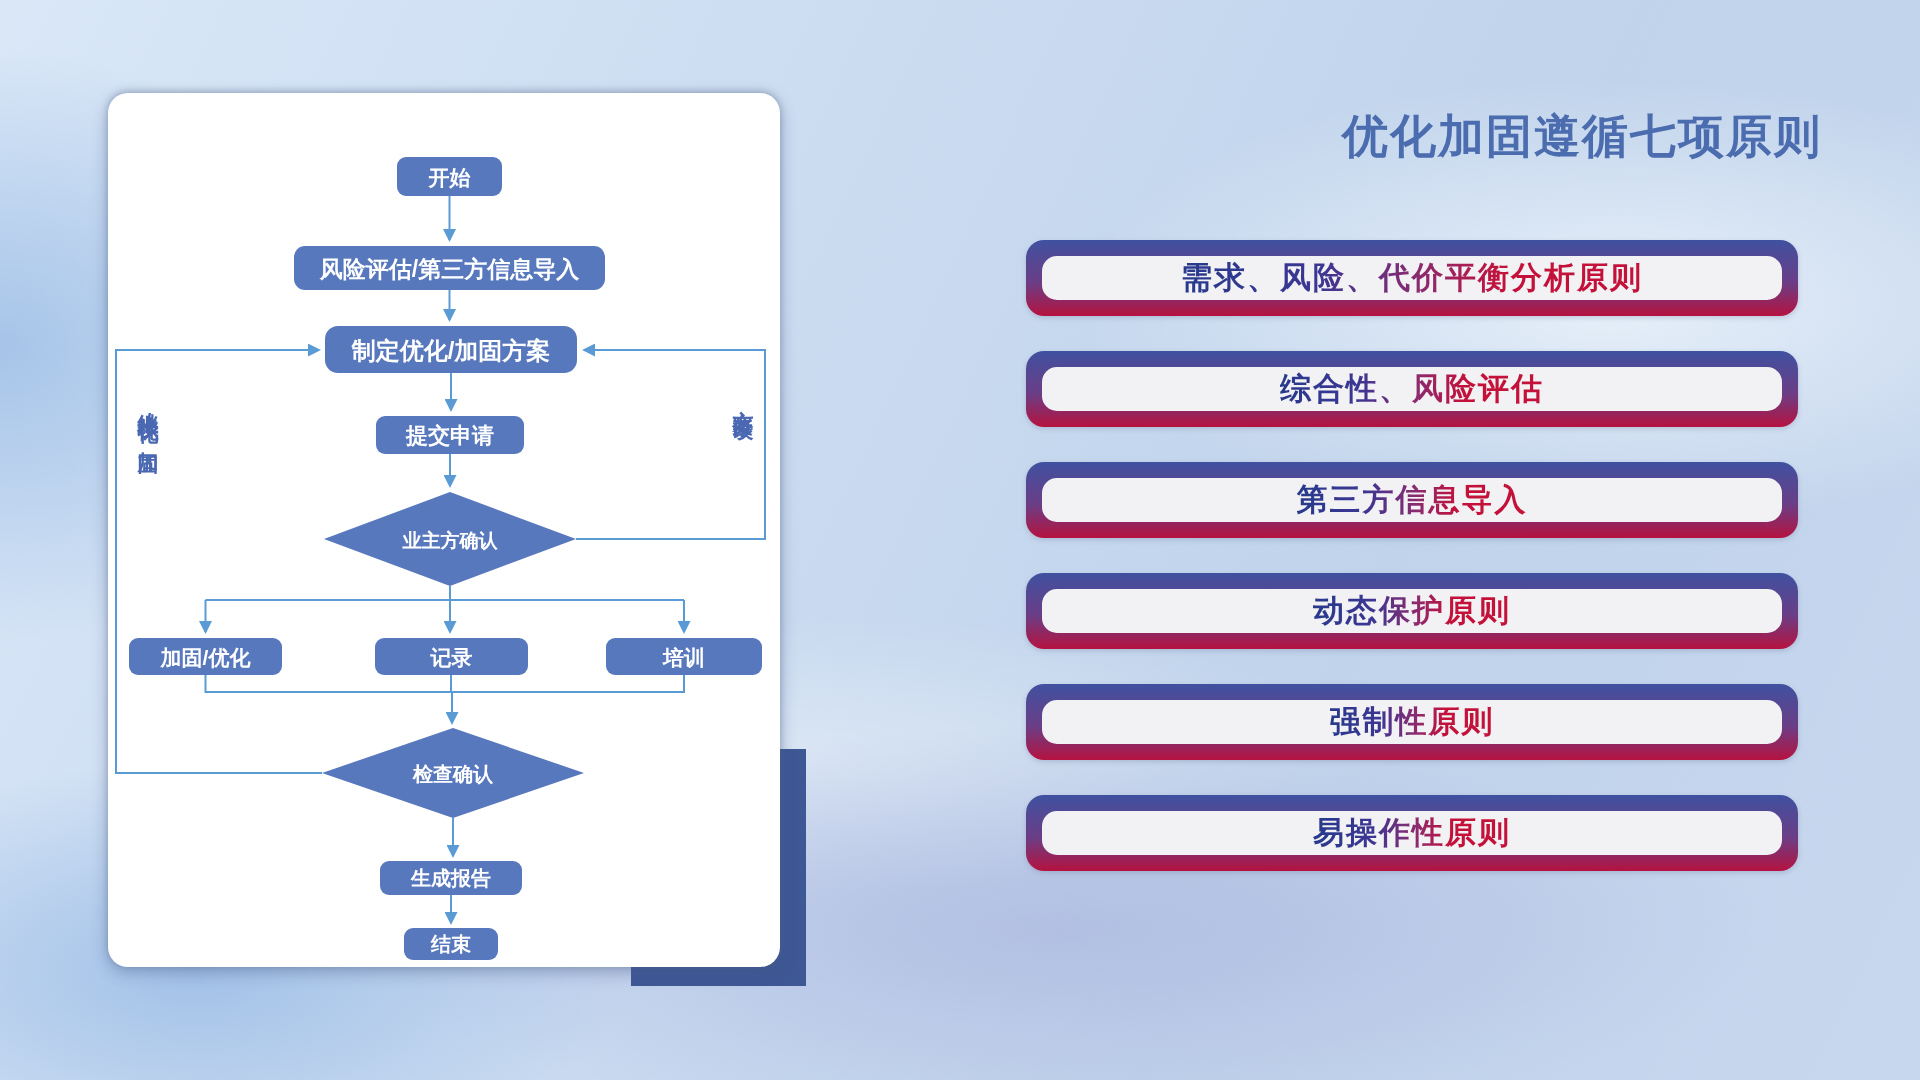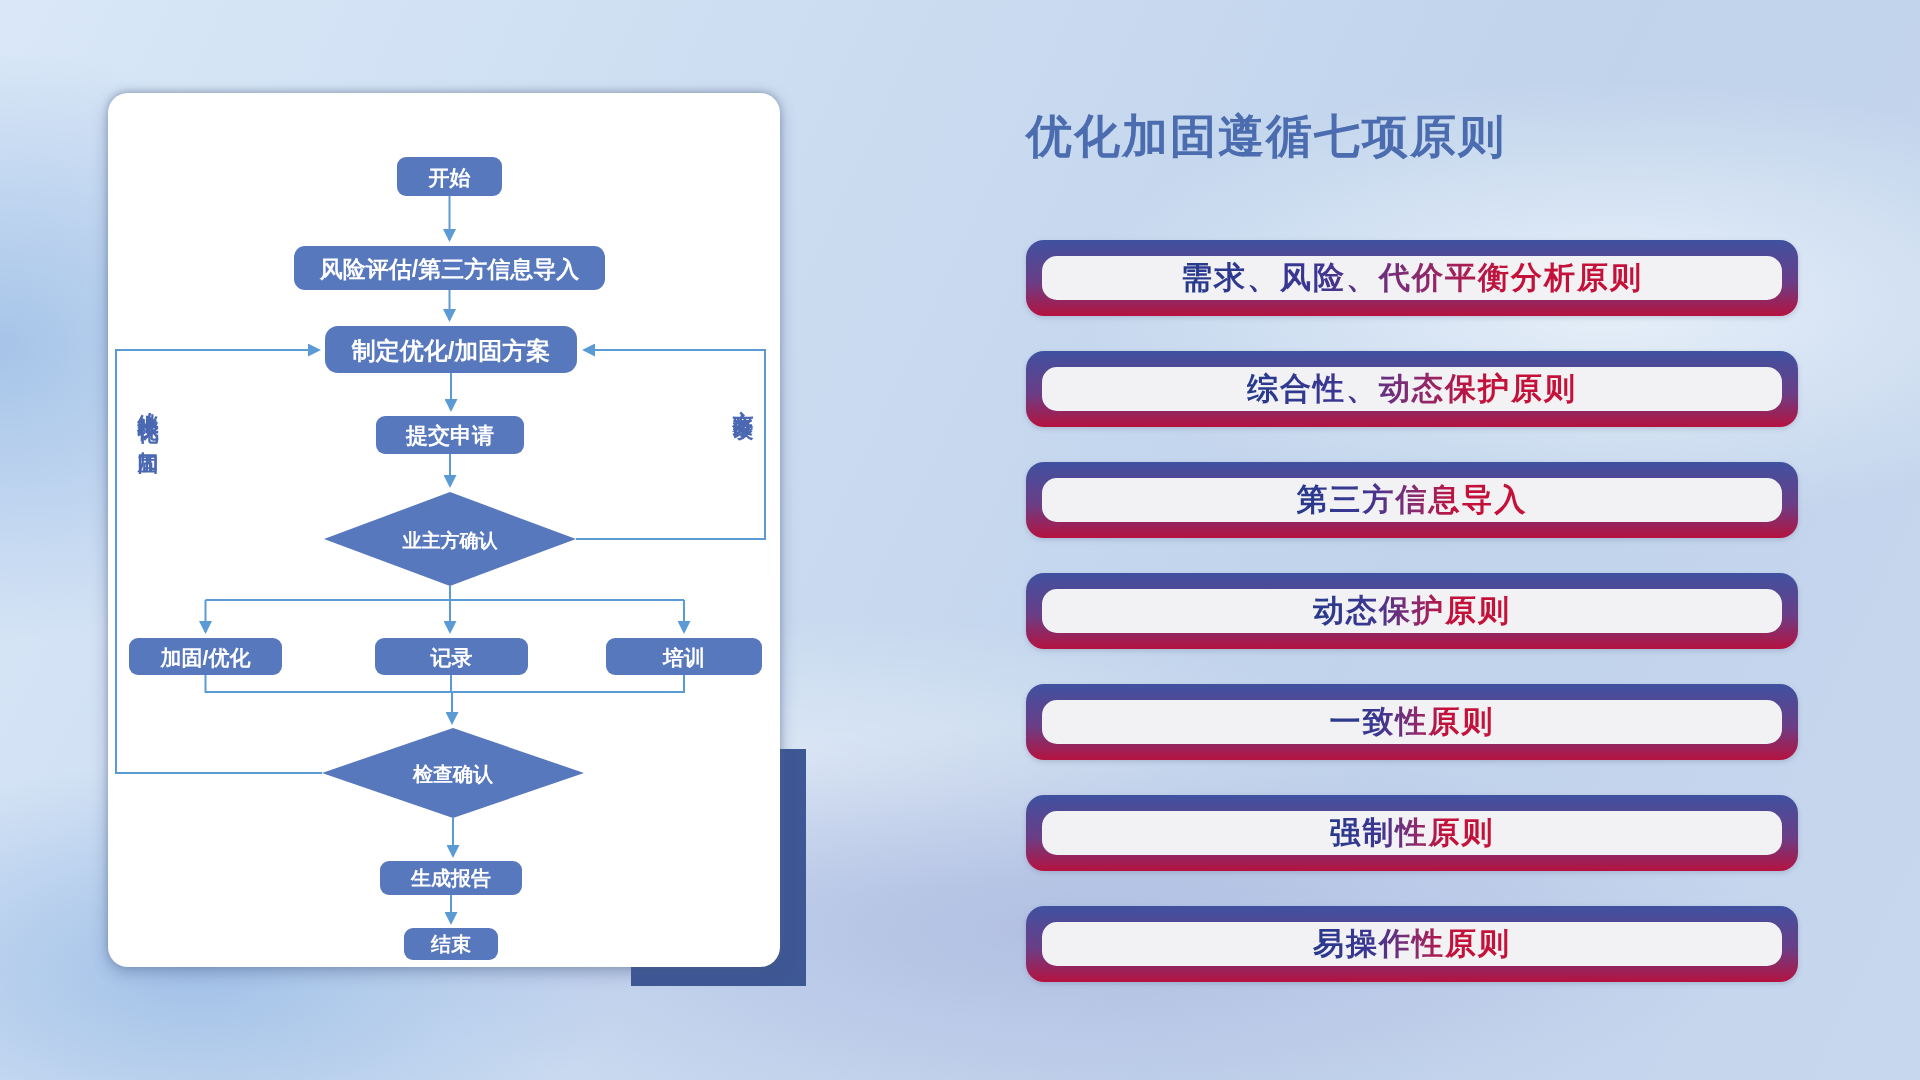--- a/index.html
+++ b/index.html
@@ -36,22 +36,22 @@
     position: absolute;
     writing-mode: vertical-rl; text-orientation: upright;
     color: #4a68b2; font-weight: bold; font-size: 21px; letter-spacing: 3px;
     line-height: 1;
   }
   .vlabel.left-loop-label  { left: 138px; top: 397px; }
   .vlabel.right-loop-label { left: 733px; top: 393px; }
 
   
   .right-title {
-    position: absolute; left: 1026px; top: 106px; width: 772px;
-    text-align: left;
+    position: absolute; left: 1050px; top: 106px; width: 772px;
+    text-align: right;
     font-size: 46px; font-weight: bold; color: #4b6cae;
     letter-spacing: 2px;
   }
   .principles {
     position: absolute; left: 1026px; top: 240px; width: 772px;
     display: flex; flex-direction: column;
   }
   .pill {
     height: 76px; margin-bottom: 35px;
     border-radius: 18px; padding: 16px;
@@ -154,41 +154,36 @@
 <div class="principles">
 
     <div class="pill">
       <div class="pill-inner">
         <span class="pill-text">需求、风险、代价平衡分析原则</span>
       </div>
     </div>
 
     <div class="pill">
       <div class="pill-inner">
-        <span class="pill-text">综合性、动态保护原则</span>
+        <span class="pill-text">综合性、风险评估</span>
       </div>
     </div>
 
     <div class="pill">
       <div class="pill-inner">
         <span class="pill-text">第三方信息导入</span>
       </div>
     </div>
 
     <div class="pill">
       <div class="pill-inner">
         <span class="pill-text">动态保护原则</span>
       </div>
     </div>
 
-    <div class="pill">
-      <div class="pill-inner">
-        <span class="pill-text">一致性原则</span>
-      </div>
-    </div>
 
     <div class="pill">
       <div class="pill-inner">
         <span class="pill-text">强制性原则</span>
       </div>
     </div>
 
     <div class="pill">
       <div class="pill-inner">
         <span class="pill-text">易操作性原则</span>

